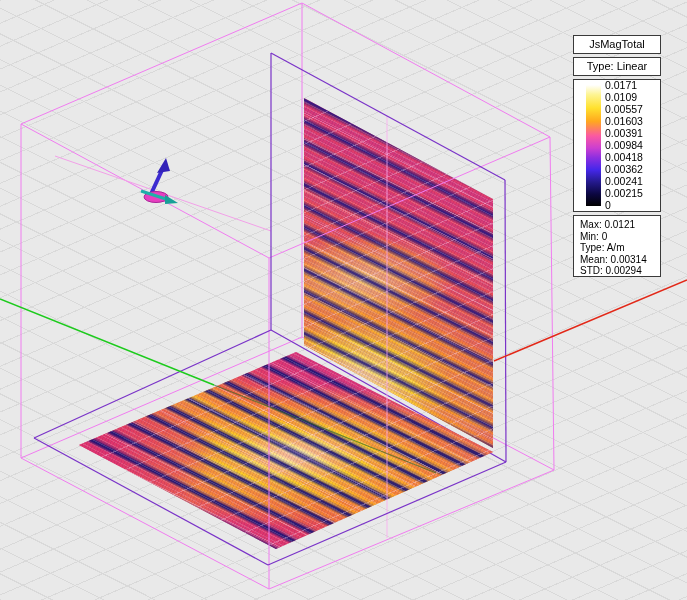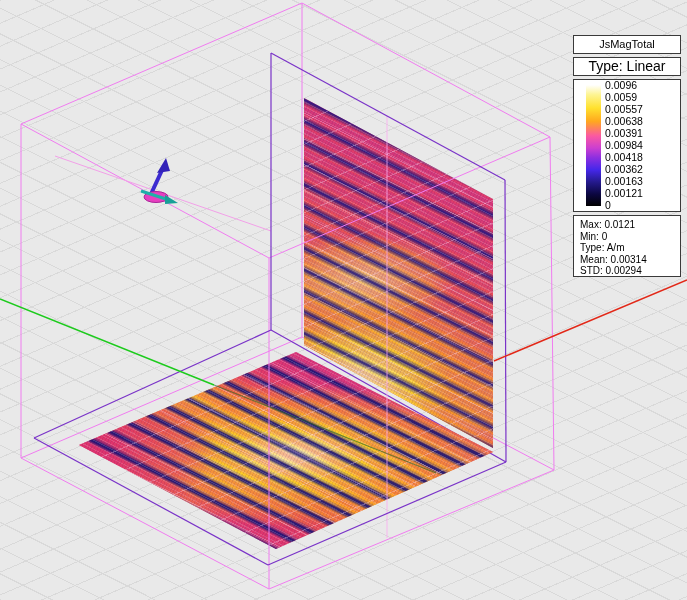--- a/index.html
+++ b/index.html
@@ -33,24 +33,24 @@
       repeating-linear-gradient(27deg,rgba(255,255,255,0.14) 0 1px,transparent 1px 4px),
       repeating-linear-gradient(26.57deg,rgba(255,220,248,0.30) 0 1px,transparent 1px 23px),
       repeating-linear-gradient(156.7deg,rgba(255,220,248,0.30) 0 1px,transparent 1px 21px),
       repeating-linear-gradient(26.57deg,transparent 0 4px,rgba(26,19,118,0.9) 7px 9px,rgba(26,19,118,0.45) 10px,transparent 13px 16px),
       repeating-linear-gradient(26.57deg,rgba(216,40,105,0.28) 0 3px,transparent 6px 13px,rgba(216,40,105,0.28) 16px),
       radial-gradient(150px 110px ellipse at 6% 48%,rgba(223,52,110,0.75) 0%,rgba(223,52,110,0.4) 55%,transparent 75%),
       radial-gradient(230px 90px ellipse at 52% 52%,rgba(255,248,195,0.9) 0%,#ffd326 30%,rgba(255,160,35,0.7) 60%,transparent 80%),
       radial-gradient(160px 80px ellipse at 84% 58%,rgba(255,200,45,0.8) 0%,rgba(255,150,35,0.5) 55%,transparent 78%),
       linear-gradient(26.57deg,#de3a74 0%,#de3a74 25%,#e23e66 31%,#ec5a4a 37%,#ff9d26 43%,#ffc62a 49%,#ffb02a 54%,#f4793d 58%,#e8465f 64%,#dd3a78 70%,#da3a80 76%,#da3a80 100%);}
   
-  #legend{position:absolute;left:573px;top:35px;width:108px;color:#000;}
+  #legend{position:absolute;left:573px;top:35px;width:88px;color:#000;}
   .lg-box{background:#fff;border:1px solid #3a3a3a;box-sizing:border-box;margin-bottom:3px;}
   .lg-title{height:19px;line-height:17px;text-align:center;font-size:11px;}
-  .lg-type{height:19px;line-height:17px;text-align:center;font-size:14px;}
+  .lg-type{height:19px;line-height:17px;text-align:center;font-size:11px;}
   .lg-scale{height:133px;position:relative;}
   .lg-bar{position:absolute;left:12px;top:5px;width:15px;height:121px;
     background:linear-gradient(to bottom,#ffffff 0%,#fdf492 8%,#ffe12e 19%,#ffa81e 30%,#fb59a1 42%,#cc3fd0 52%,#8d2fe0 60%,#4527ea 70%,#251a8e 80%,#0c0742 90%,#000000 100%);}
   .lg-ticks{position:absolute;left:31px;top:0px;height:131px;display:flex;flex-direction:column;justify-content:space-between;font-size:10.5px;}
   .lg-ticks .tick{line-height:11px;white-space:nowrap;}
   .lg-stats{height:62px;padding:3px 0 0 6px;font-size:10px;}
   .lg-stats .stat{line-height:11.6px;white-space:nowrap;}
 </style>
 </head>
 <body>
@@ -104,30 +104,30 @@
       <polygon points="178,203 165,195 165,204" fill="#18a098"></polygon>
     </g>
   </svg>
 
   <div id="legend">
     <div class="lg-box lg-title">JsMagTotal</div>
     <div class="lg-box lg-type">Type: Linear</div>
     <div class="lg-box lg-scale">
       <div class="lg-bar"></div>
       <div class="lg-ticks">
-          <div class="tick">0.0096</div>
-          <div class="tick">0.0059</div>
+          <div class="tick">0.0171</div>
+          <div class="tick">0.0109</div>
           <div class="tick">0.00557</div>
-          <div class="tick">0.00638</div>
+          <div class="tick">0.01603</div>
           <div class="tick">0.00391</div>
           <div class="tick">0.00984</div>
           <div class="tick">0.00418</div>
           <div class="tick">0.00362</div>
-          <div class="tick">0.00163</div>
-          <div class="tick">0.00121</div>
+          <div class="tick">0.00241</div>
+          <div class="tick">0.00215</div>
           <div class="tick">0</div>
         </div>
     </div>
     <div class="lg-box lg-stats">
         <div class="stat">Max: 0.0121</div>
         <div class="stat">Min: 0</div>
         <div class="stat">Type: A/m</div>
         <div class="stat">Mean: 0.00314</div>
         <div class="stat">STD: 0.00294</div>
       </div>

